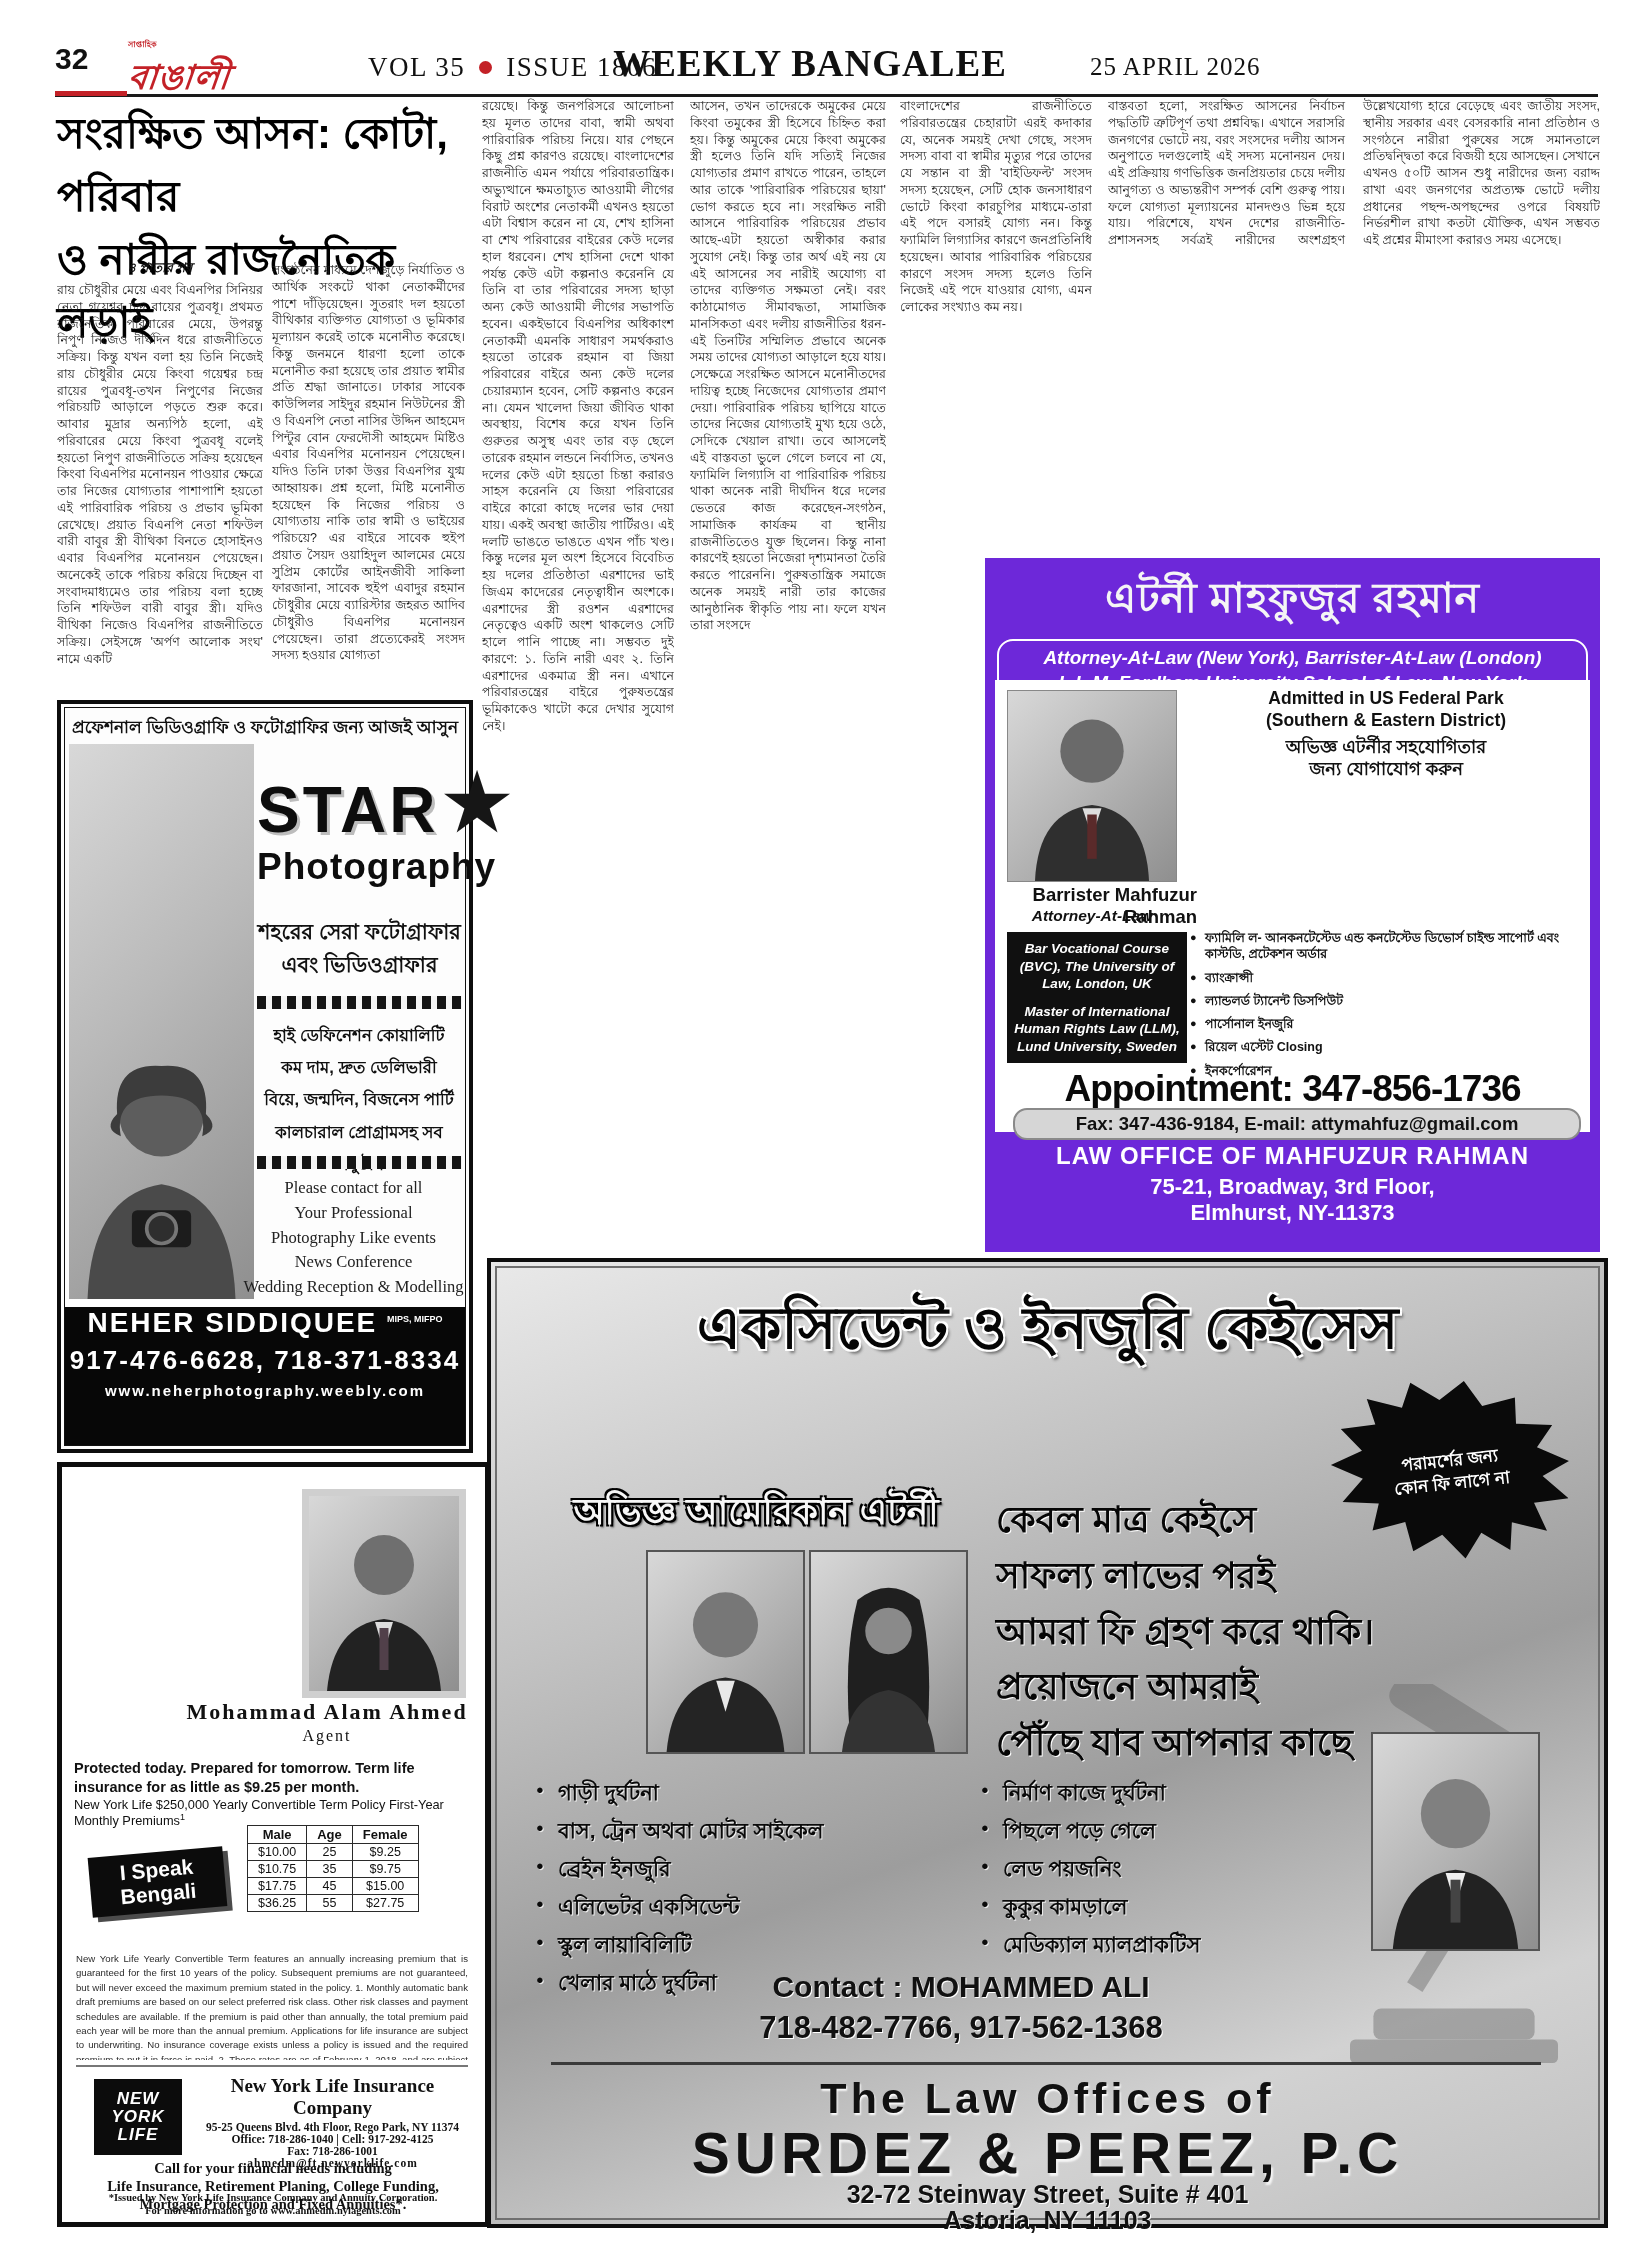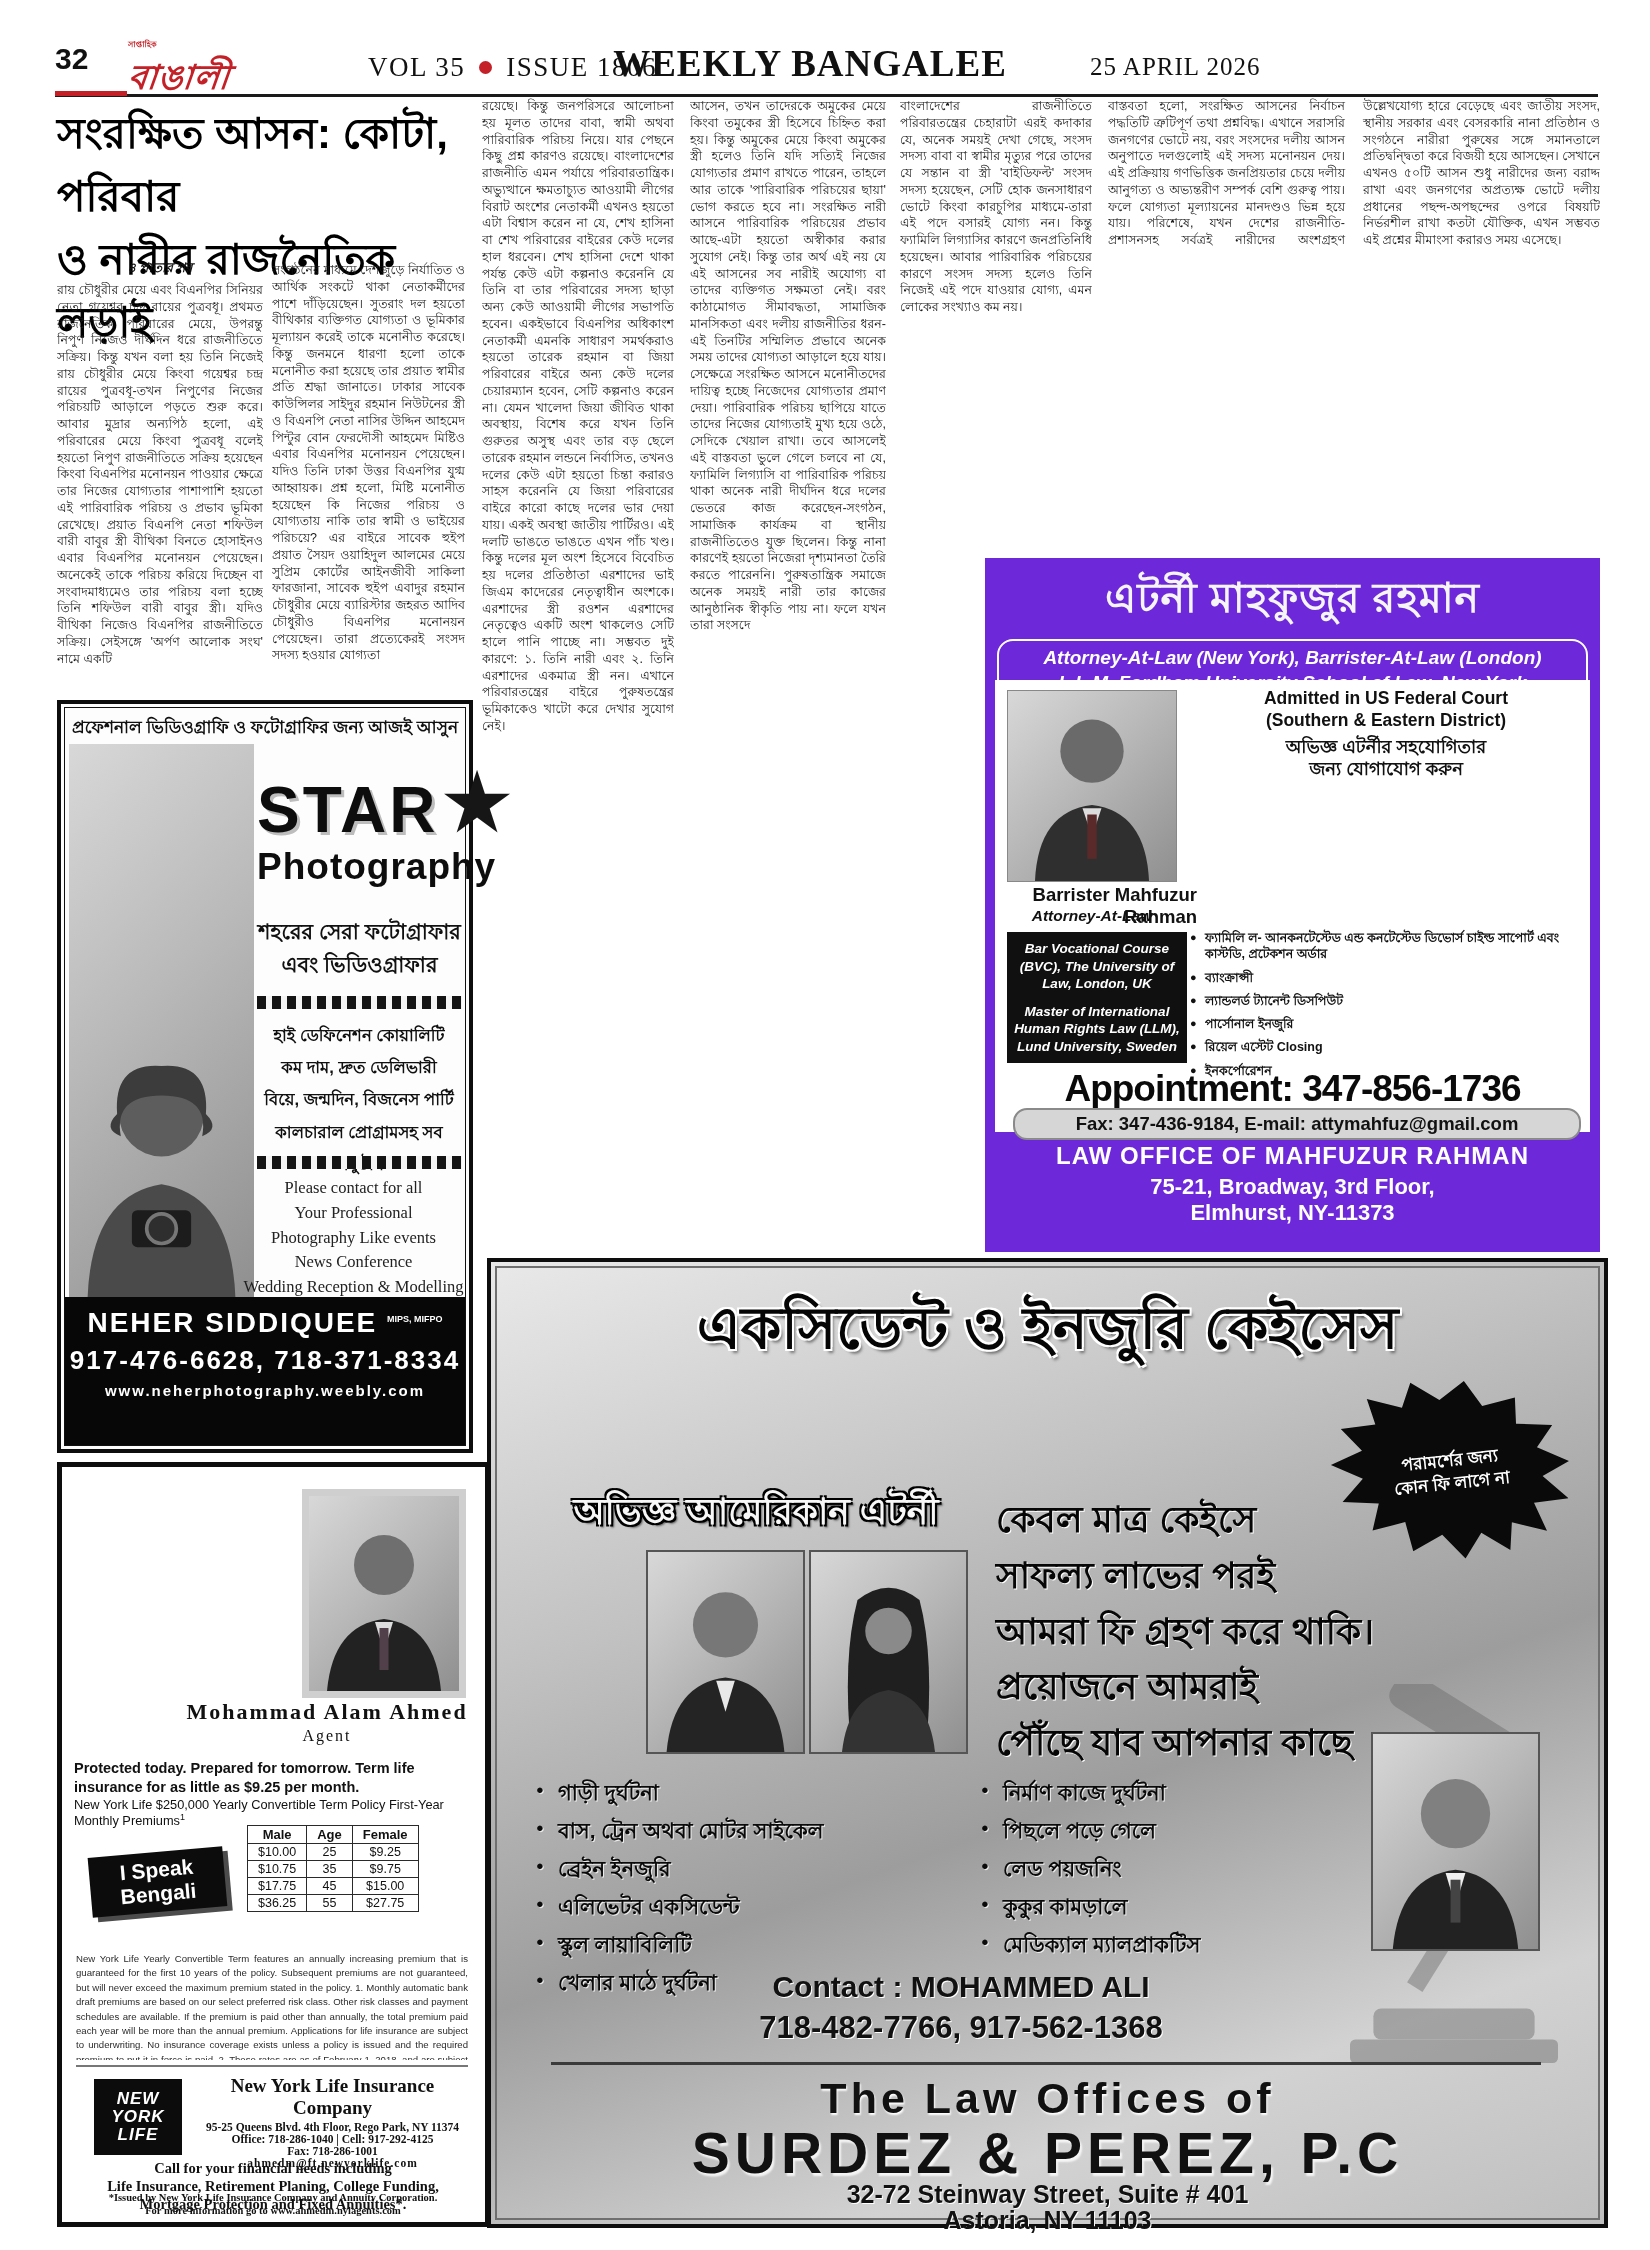--- a/index.html
+++ b/index.html
@@ -137,21 +137,21 @@
     <div class="abs film" style="left:196px;top:452px;width:205px;"></div>
 
     <div class="abs encontact" style="left:180px;top:472px;width:225px;">
       <div>Please contact for all</div>
       <div>Your Professional</div>
       <div>Photography Like events</div>
       <div>News Conference</div>
       <div>Wedding Reception &amp; Modelling</div>
     </div>
 
-    <div class="abs starband" style="left:4px;bottom:4px;width:400px;height:138px;padding-top:10px;">
+    <div class="abs starband" style="left:4px;bottom:4px;width:400px;height:138px;padding-top:0;">
       <div style="font-size:28px;font-weight:900;letter-spacing:2px;">
         <span>NEHER SIDDIQUEE</span>
         <sup style="font-size:9px;letter-spacing:0;">MIPS, MIFPO</sup>
       </div>
       <div style="font-size:26px;font-weight:900;letter-spacing:2px;margin-top:6px;">917-476-6628, 718-371-8334</div>
       <div style="font-size:15px;font-weight:bold;letter-spacing:2px;margin-top:6px;">www.neherphotography.weebly.com</div>
     </div>
   </div>
 
   <div class="abs atty" style="left:985px;top:558px;width:615px;height:694px;">
@@ -165,21 +165,21 @@
       <div class="photo abs" style="left:12px;top:10px;width:168px;height:190px;border:1px solid #888;">
         <svg class="sil" viewBox="0 0 100 120" preserveAspectRatio="xMidYMax meet">
           <circle cx="50" cy="38" r="20" fill="#6a6a6a"></circle>
           <path d="M14 120 Q16 76 50 72 Q84 76 86 120 Z" fill="#2f2f2f"></path>
           <path d="M44 74 L50 92 L56 74 Z" fill="#ddd"></path>
           <rect x="47" y="78" width="6" height="28" fill="#5a2a2a"></rect>
         </svg>
       </div>
 
       <div class="abs" style="left:195px;top:8px;width:392px;text-align:center;font-weight:bold;font-size:17.5px;line-height:1.25;">
-        <div>Admitted in US Federal Court</div>
+        <div>Admitted in US Federal Park</div>
         <div>(Southern &amp; Eastern District)</div>
         <div style="margin-top:4px;font-size:18px;">অভিজ্ঞ এটর্নীর সহযোগিতার</div>
         <div style="font-size:18px;">জন্য যোগাযোগ করুন</div>
       </div>
 
 
       <div class="abs" style="left:20px;top:204px;width:182px;text-align:right;font-weight:bold;font-size:18.5px;">Barrister Mahfuzur Rahman</div>
       <div class="abs" style="left:6px;top:227px;width:182px;text-align:center;font-weight:bold;font-style:italic;font-size:15.5px;">Attorney-At-Law</div>
 
       <div class="abs" style="left:12px;top:252px;width:168px;background:#101010;color:#fff;text-align:center;

